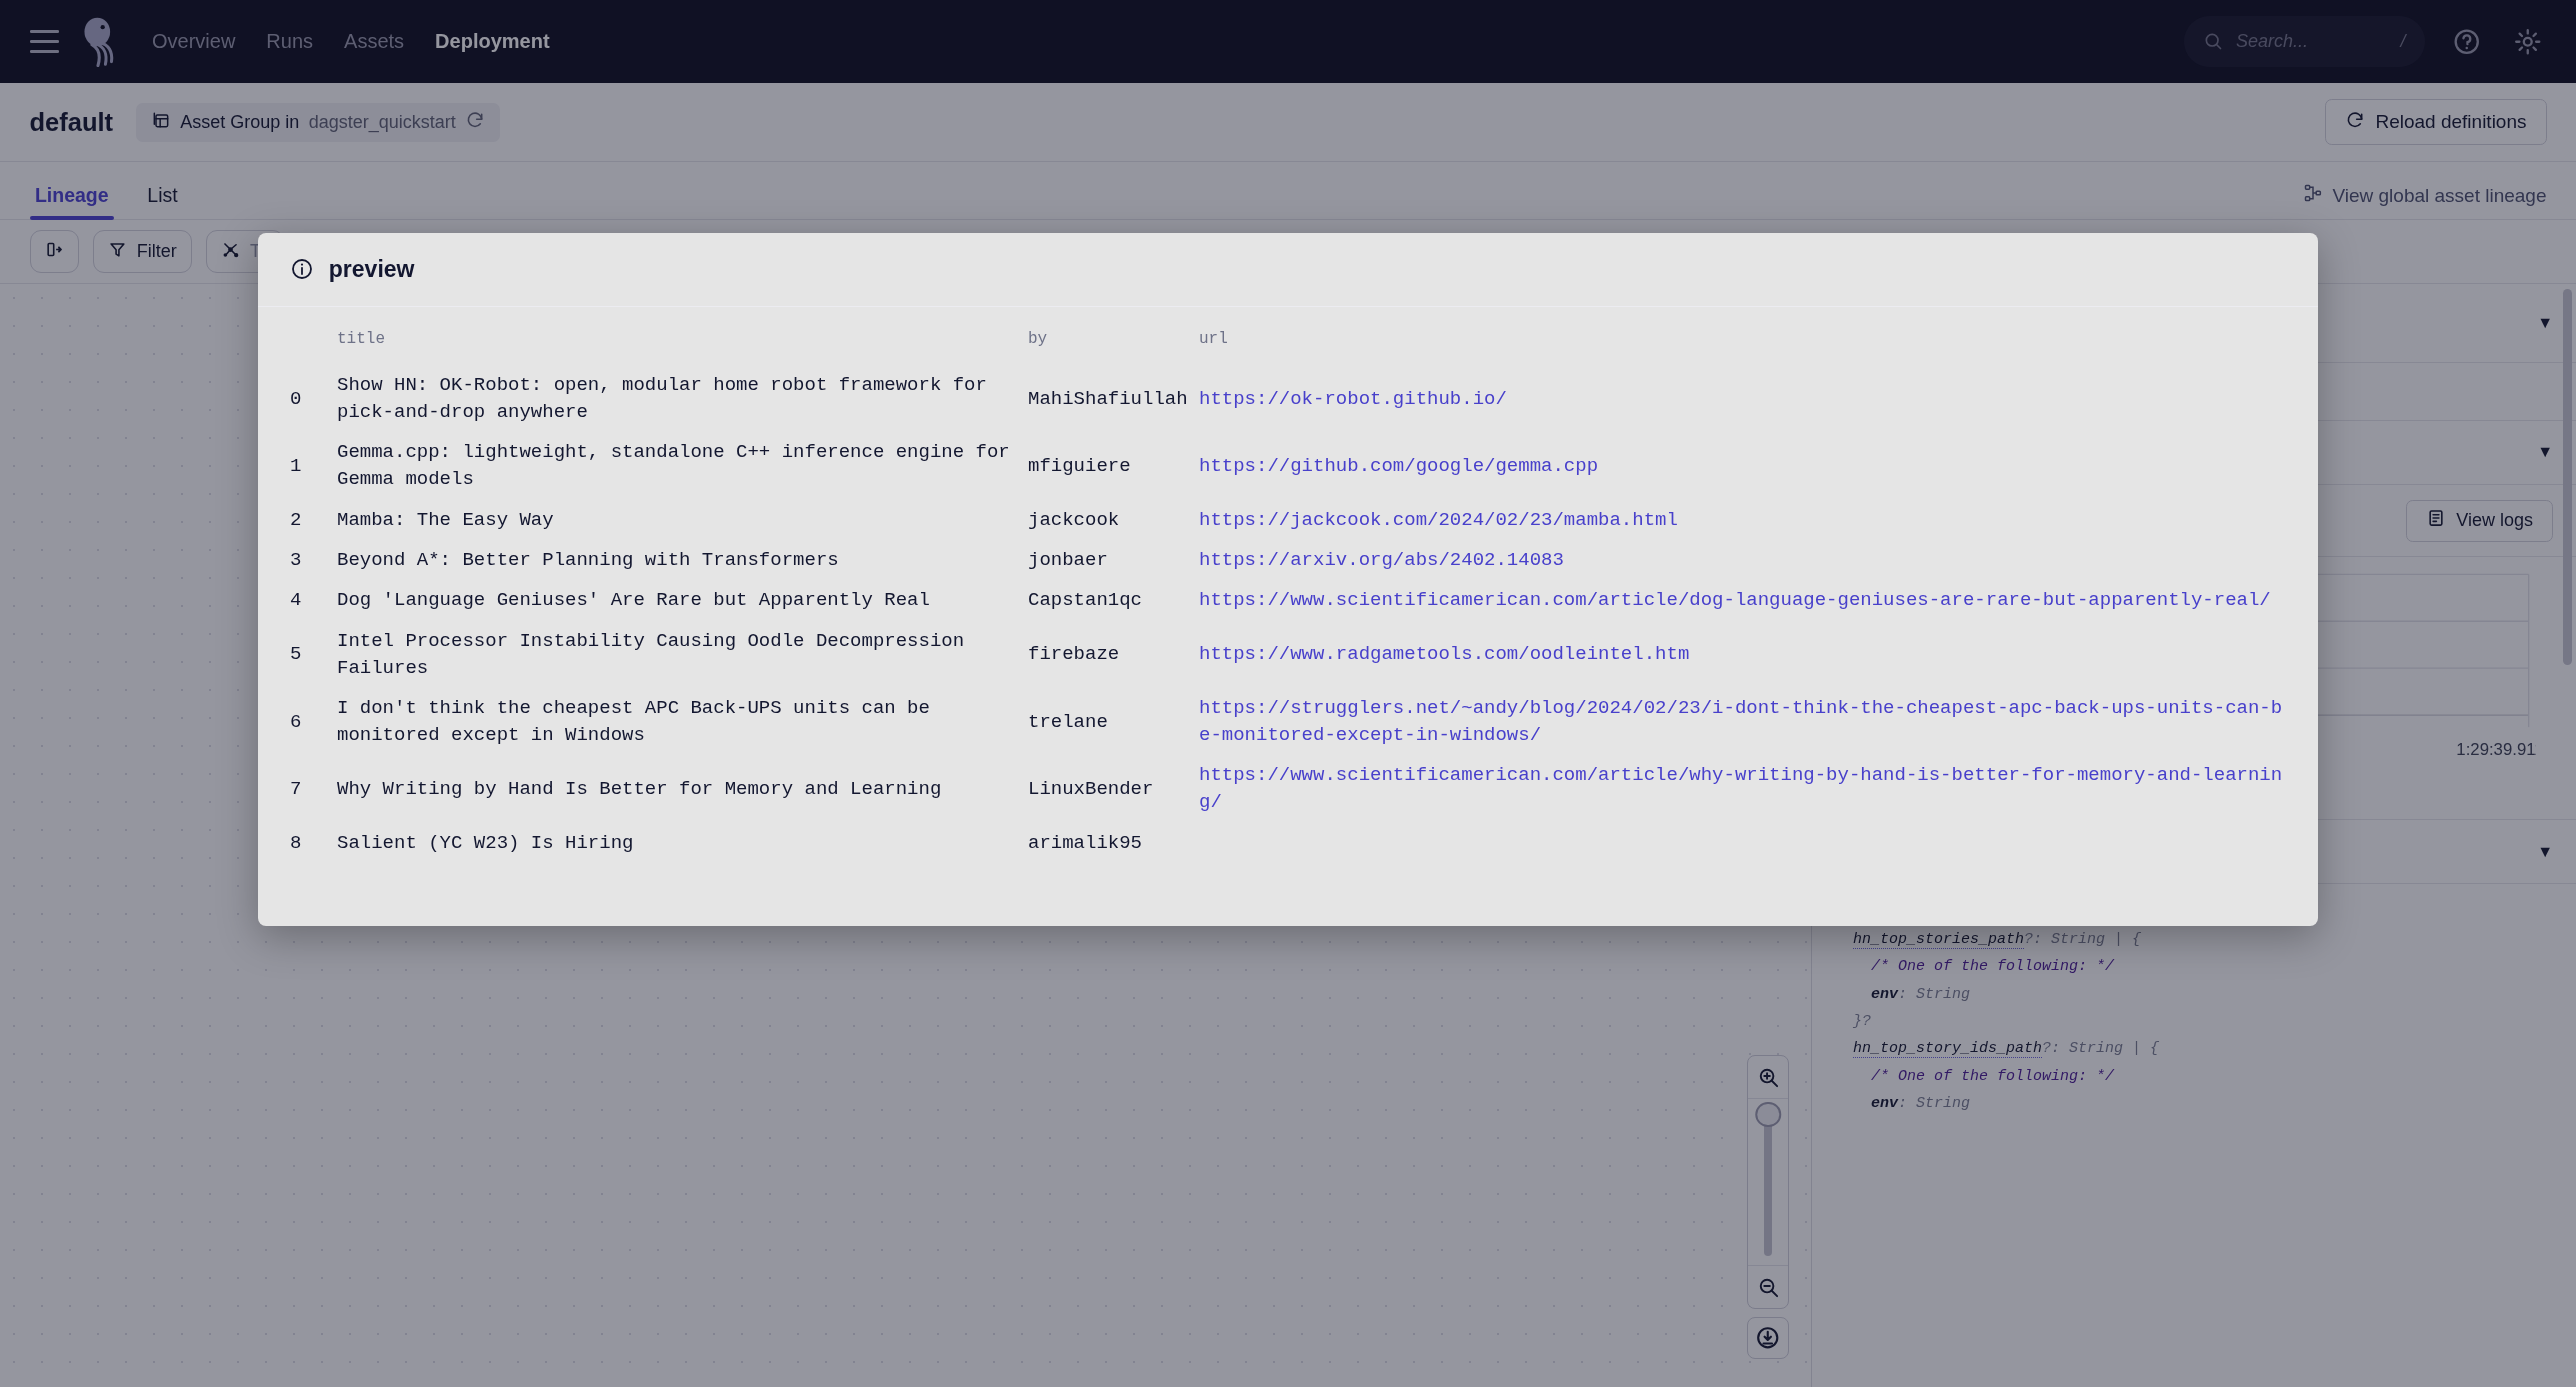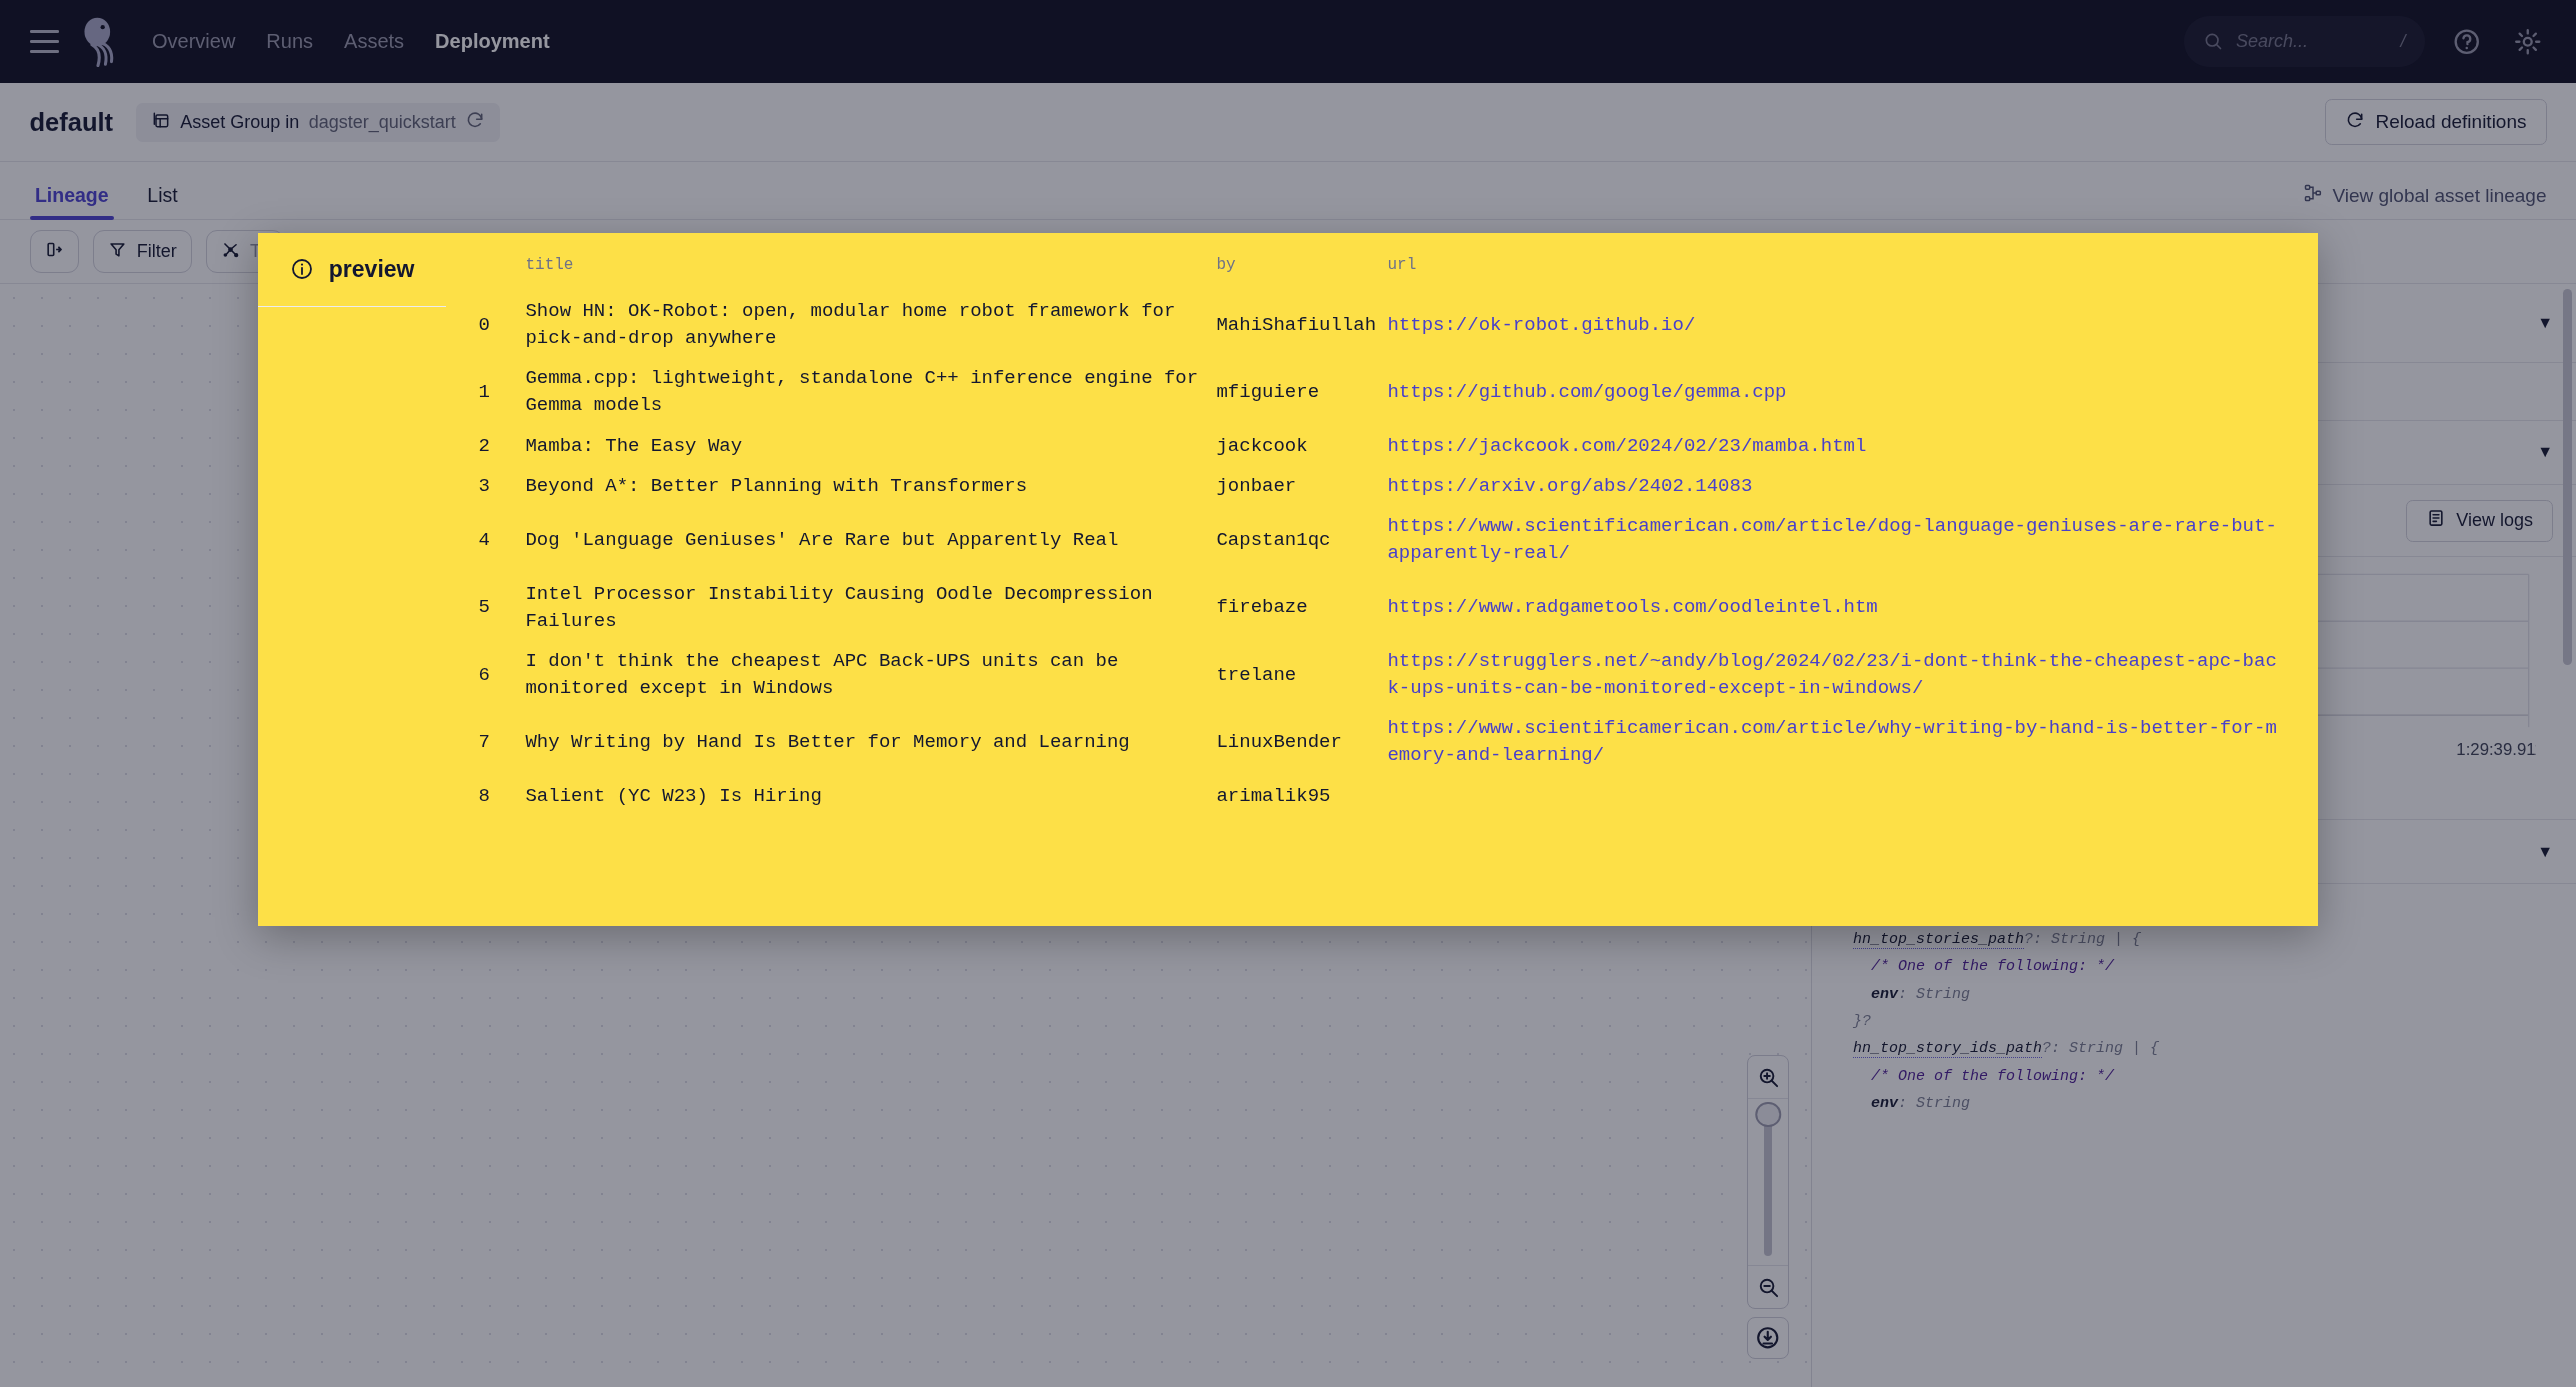--- a/index.html
+++ b/index.html
@@ -162,23 +162,23 @@
   #dimmer {
     position:absolute; inset:0;
     background: rgba(20,22,43,0.45);
     z-index: 50;
   }
 
   
   #modal {
     position:absolute; z-index: 60;
     left: 258px; top: 233px; width: 2060px; height: 693px;
-    background:#fde047; border-radius: 0;
+    background:#e5e5e5; border-radius: 8px;
     box-shadow: 0 10.7px 40px rgba(0,0,0,.28);
-    display:flex; flex-direction:row;
+    display:flex; flex-direction:column;
     overflow:hidden;
   }
   .modal-head {
     height: 74px; display:flex; align-items:center; gap: 14.8px;
     padding: 0 32px; border-bottom:0.7px solid #ECECF1;
   }
   .modal-head svg { width:24px; height:24px; }
   .modal-title { font-size: 23px; font-weight:700; color:#131730; }
   .modal-body { flex:1; overflow:hidden; padding: 23px 32px 0 32px; }
 

